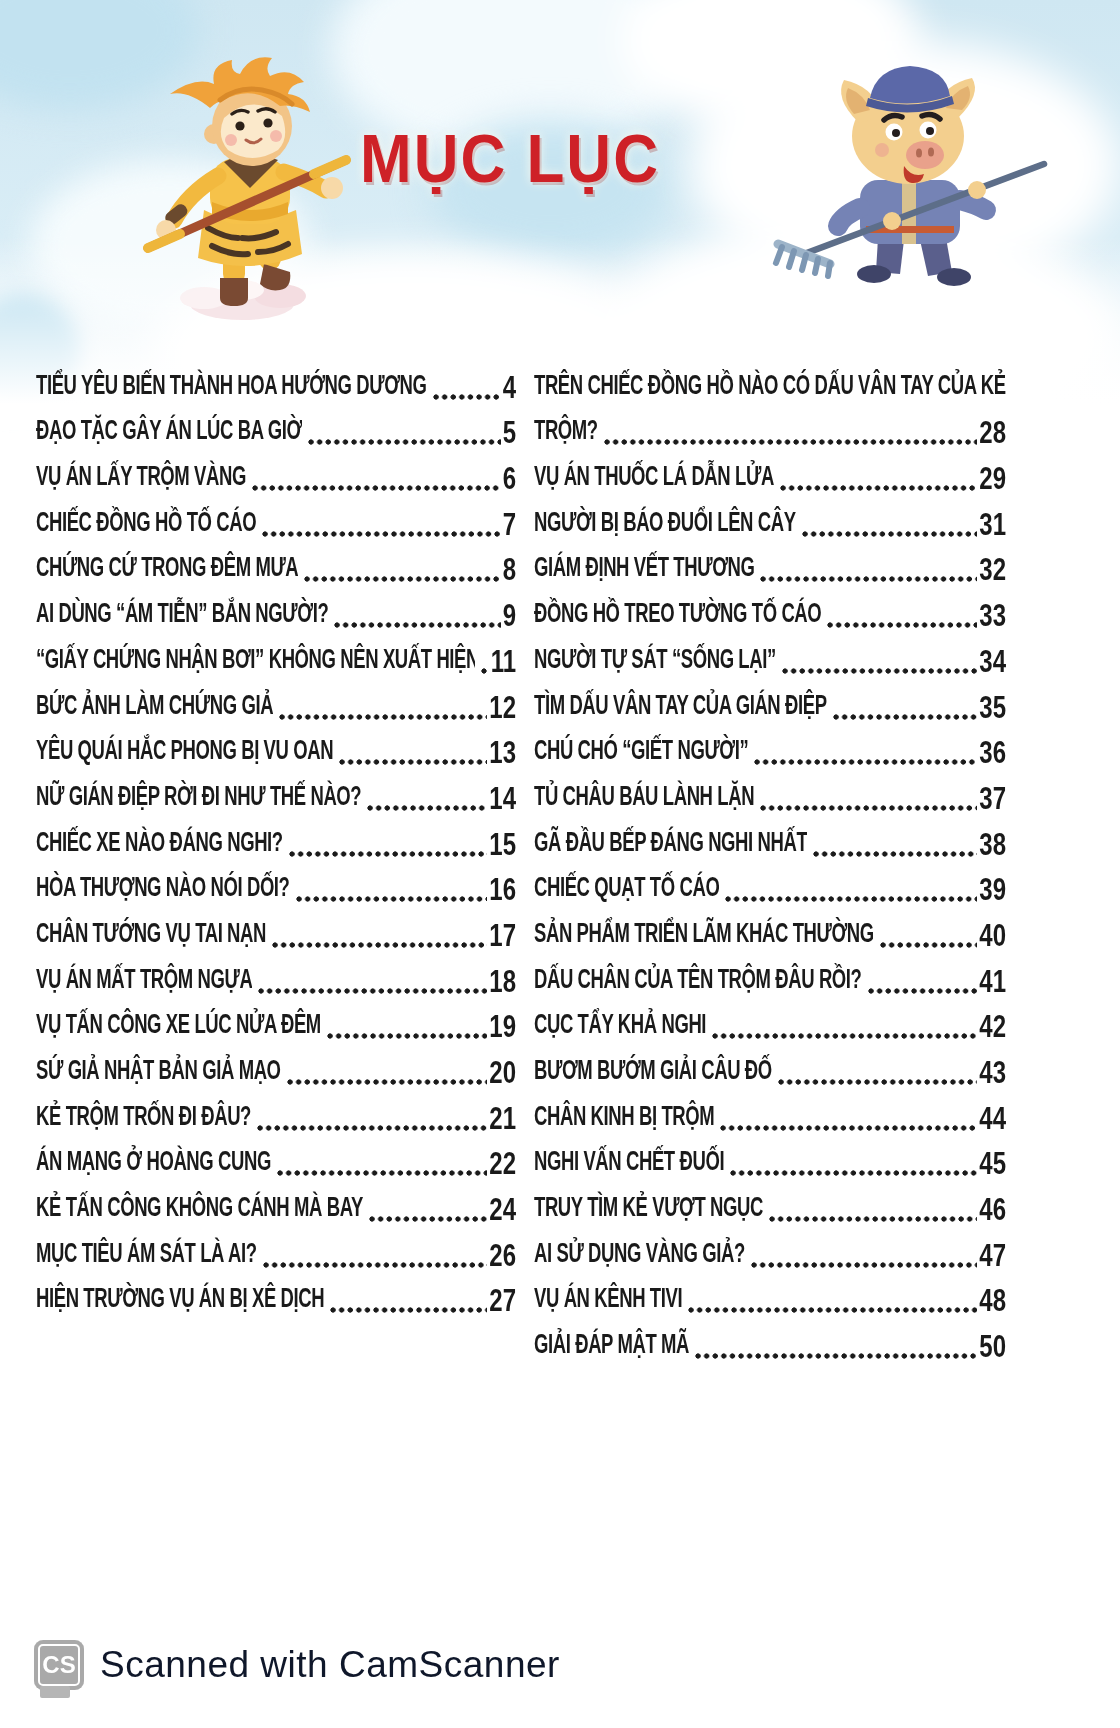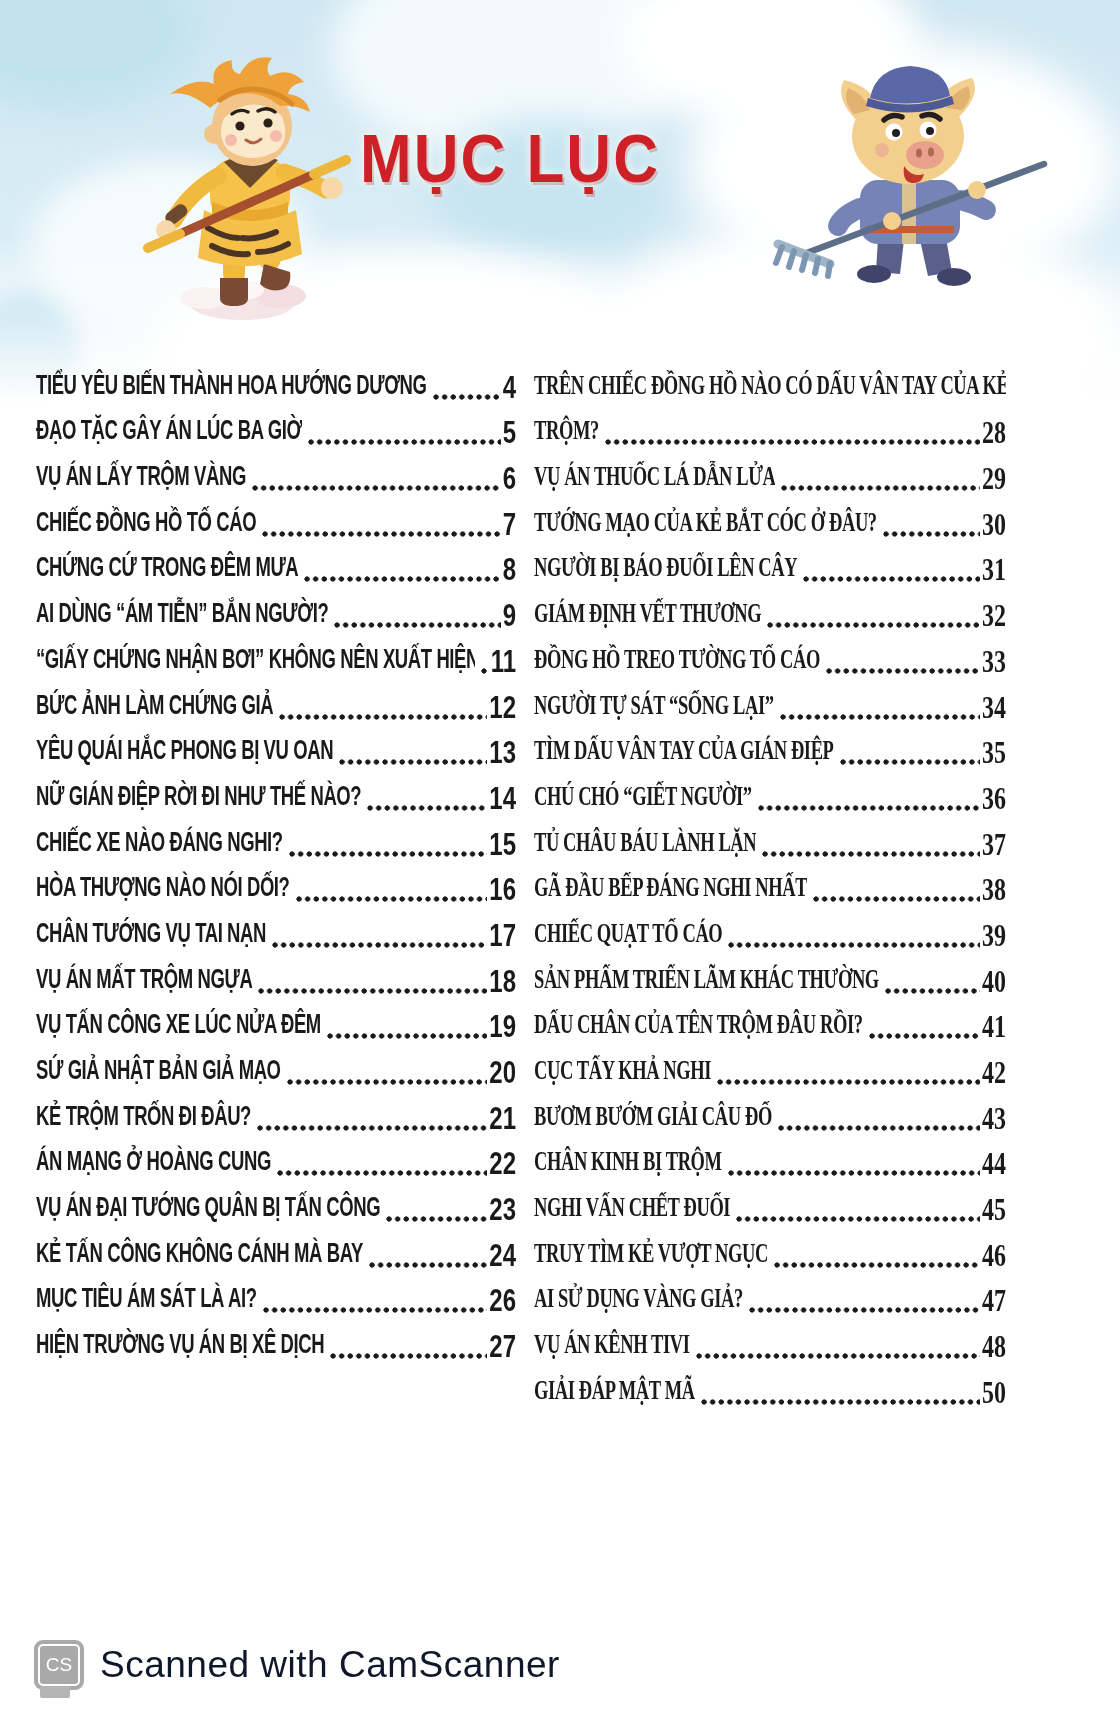--- a/index.html
+++ b/index.html
@@ -30,41 +30,41 @@
     transform:scaleY(1.12);transform-origin:50% 0;
     text-shadow:0 0 10px rgba(255,252,240,.95), 2px 3px 0 rgba(140,20,20,.30);
   }
   
   .illus{position:absolute;}
   .illus-monkey{left:92px;top:42px;}
   .illus-pig{left:742px;top:58px;}
   
   .toc-col{position:absolute;display:flex;flex-direction:column;color:#1a1a1a;}
   .toc-left{left:36px;top:366px;width:480px;}
-  .toc-right{left:534px;top:366px;width:472px;font-family:Liberation Serif, serif;}
+  .toc-right{left:534px;top:366px;width:472px;}
   .row{display:flex;align-items:flex-end;height:45.7px;}
   .t{
     font-weight:700;font-size:18.5px;letter-spacing:-0.4px;white-space:nowrap;
     transform:scaleY(1.5);transform-origin:0 100%;padding-bottom:7px;
     overflow:hidden;flex:0 1 auto;
   }
   .leader{
     flex:1 1 8px;min-width:8px;height:6px;margin:0 2px 12px 6px;
     background-image:radial-gradient(circle at 3px 3px,#1a1a1a 2.35px,transparent 2.9px);
     background-size:8.6px 6px;background-repeat:repeat-x;
   }
   .num{
     font-weight:700;font-size:24px;white-space:nowrap;
     transform:scaleY(1.28);transform-origin:100% 100%;padding-bottom:5px;
   }
   
   .wm{position:absolute;left:34px;top:1640px;display:flex;align-items:center;gap:16px;}
   .wm-logo{
     width:50px;height:50px;background:#a9a9a9;border-radius:9px;position:relative;
-    display:grid;place-items:center;color:#ffffff;font-weight:400;font-size:19px;
+    display:grid;place-items:center;color:#ffffff;font-weight:700;font-size:24px;
     box-shadow:inset 0 0 0 4px #a9a9a9, inset 0 0 0 6px #ffffff;
   }
   .wm-logo:after{content:"";position:absolute;left:6px;bottom:-8px;width:30px;height:12px;
     background:#b5b5b5;border-radius:2px;}
   .wm-text{color:#0f172a;font-size:37px;letter-spacing:0.5px;}
 </style>
 </head>
 <body>
 
 <div class="cloud-bg">
@@ -260,25 +260,20 @@
       <span class="t">KẺ TRỘM TRỐN ĐI ĐÂU?</span>
       <span class="leader"></span>
       <span class="num">21</span>
     </div>
     <div class="row">
       <span class="t">ÁN MẠNG Ở HOÀNG CUNG</span>
       <span class="leader"></span>
       <span class="num">22</span>
     </div>
     <div class="row">
-      <span class="t">VỤ ÁN ĐẠI TƯỚNG QUÂN BỊ TẤN CÔNG</span>
-      <span class="leader"></span>
-      <span class="num">23</span>
-    </div>
-    <div class="row">
       <span class="t">KẺ TẤN CÔNG KHÔNG CÁNH MÀ BAY</span>
       <span class="leader"></span>
       <span class="num">24</span>
     </div>
     <div class="row">
       <span class="t">MỤC TIÊU ÁM SÁT LÀ AI?</span>
       <span class="leader"></span>
       <span class="num">26</span>
     </div>
     <div class="row">
@@ -293,25 +288,20 @@
     </div>
     <div class="row">
       <span class="t">TRỘM?</span>
       <span class="leader"></span>
       <span class="num">28</span>
     </div>
     <div class="row">
       <span class="t">VỤ ÁN THUỐC LÁ DẪN LỬA</span>
       <span class="leader"></span>
       <span class="num">29</span>
-    </div>
-    <div class="row">
-      <span class="t">TƯỚNG MẠO CỦA KẺ BẮT CÓC Ở ĐÂU?</span>
-      <span class="leader"></span>
-      <span class="num">30</span>
     </div>
     <div class="row">
       <span class="t">NGƯỜI BỊ BÁO ĐUỔI LÊN CÂY</span>
       <span class="leader"></span>
       <span class="num">31</span>
     </div>
     <div class="row">
       <span class="t">GIÁM ĐỊNH VẾT THƯƠNG</span>
       <span class="leader"></span>
       <span class="num">32</span>

